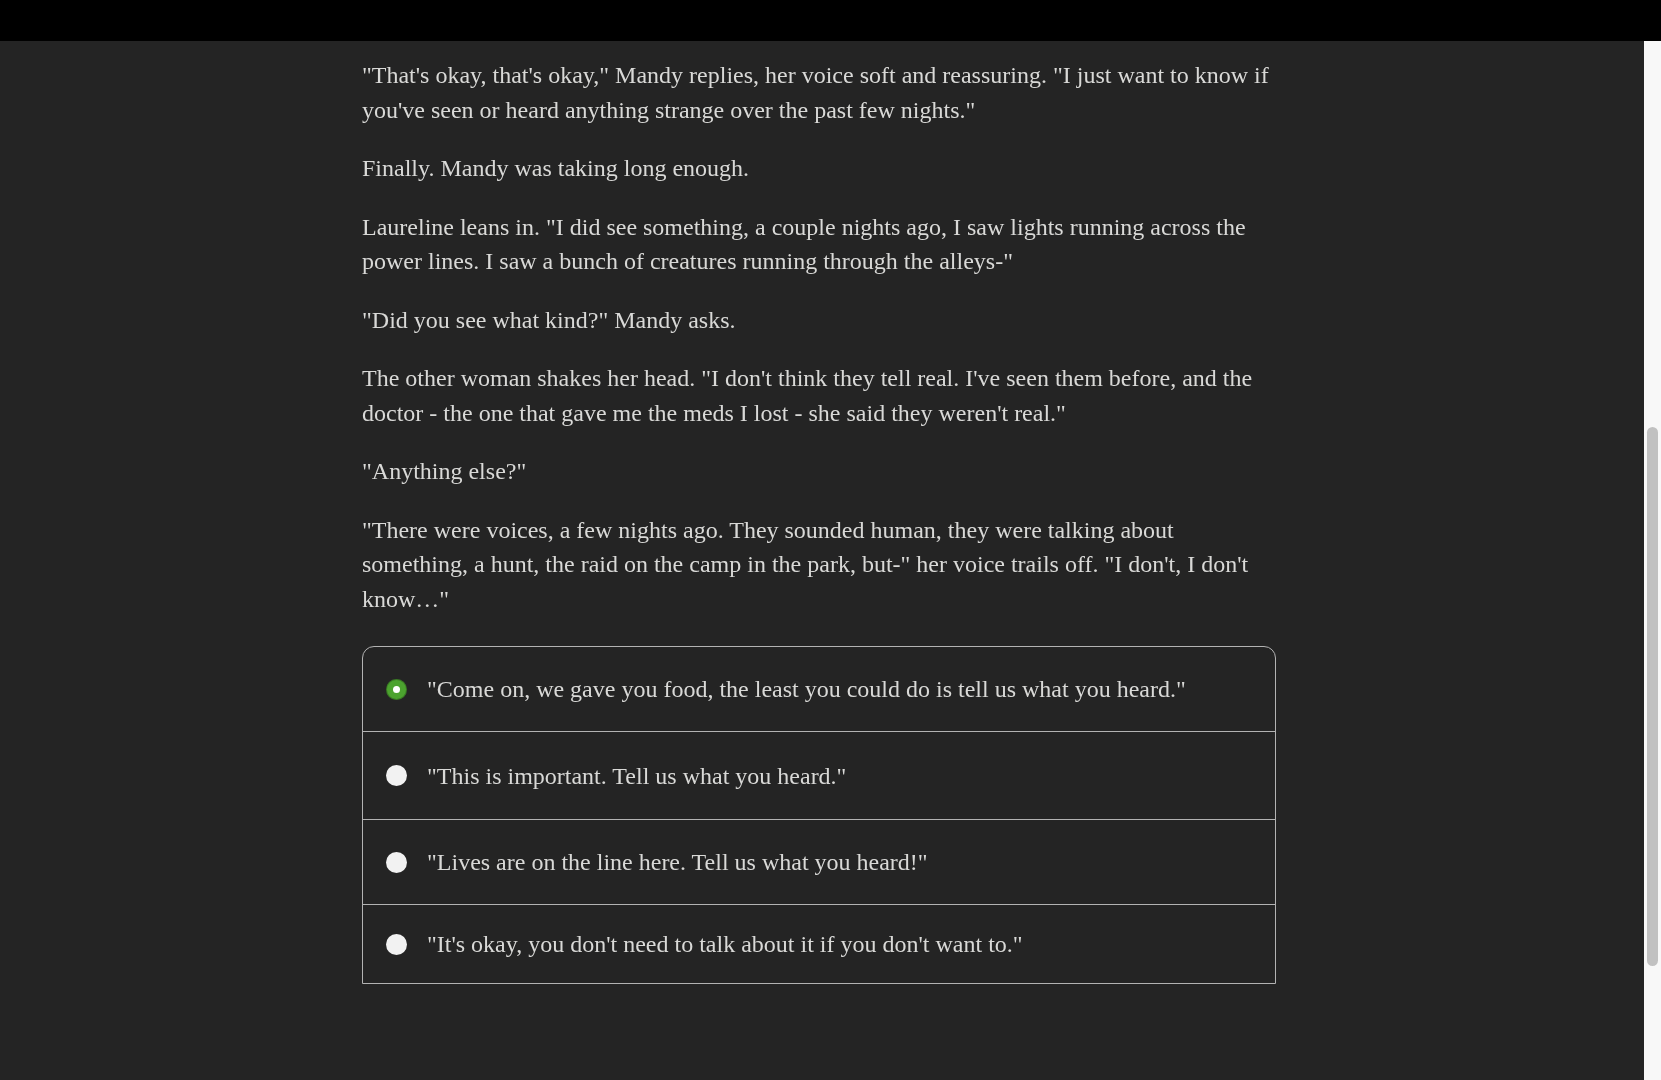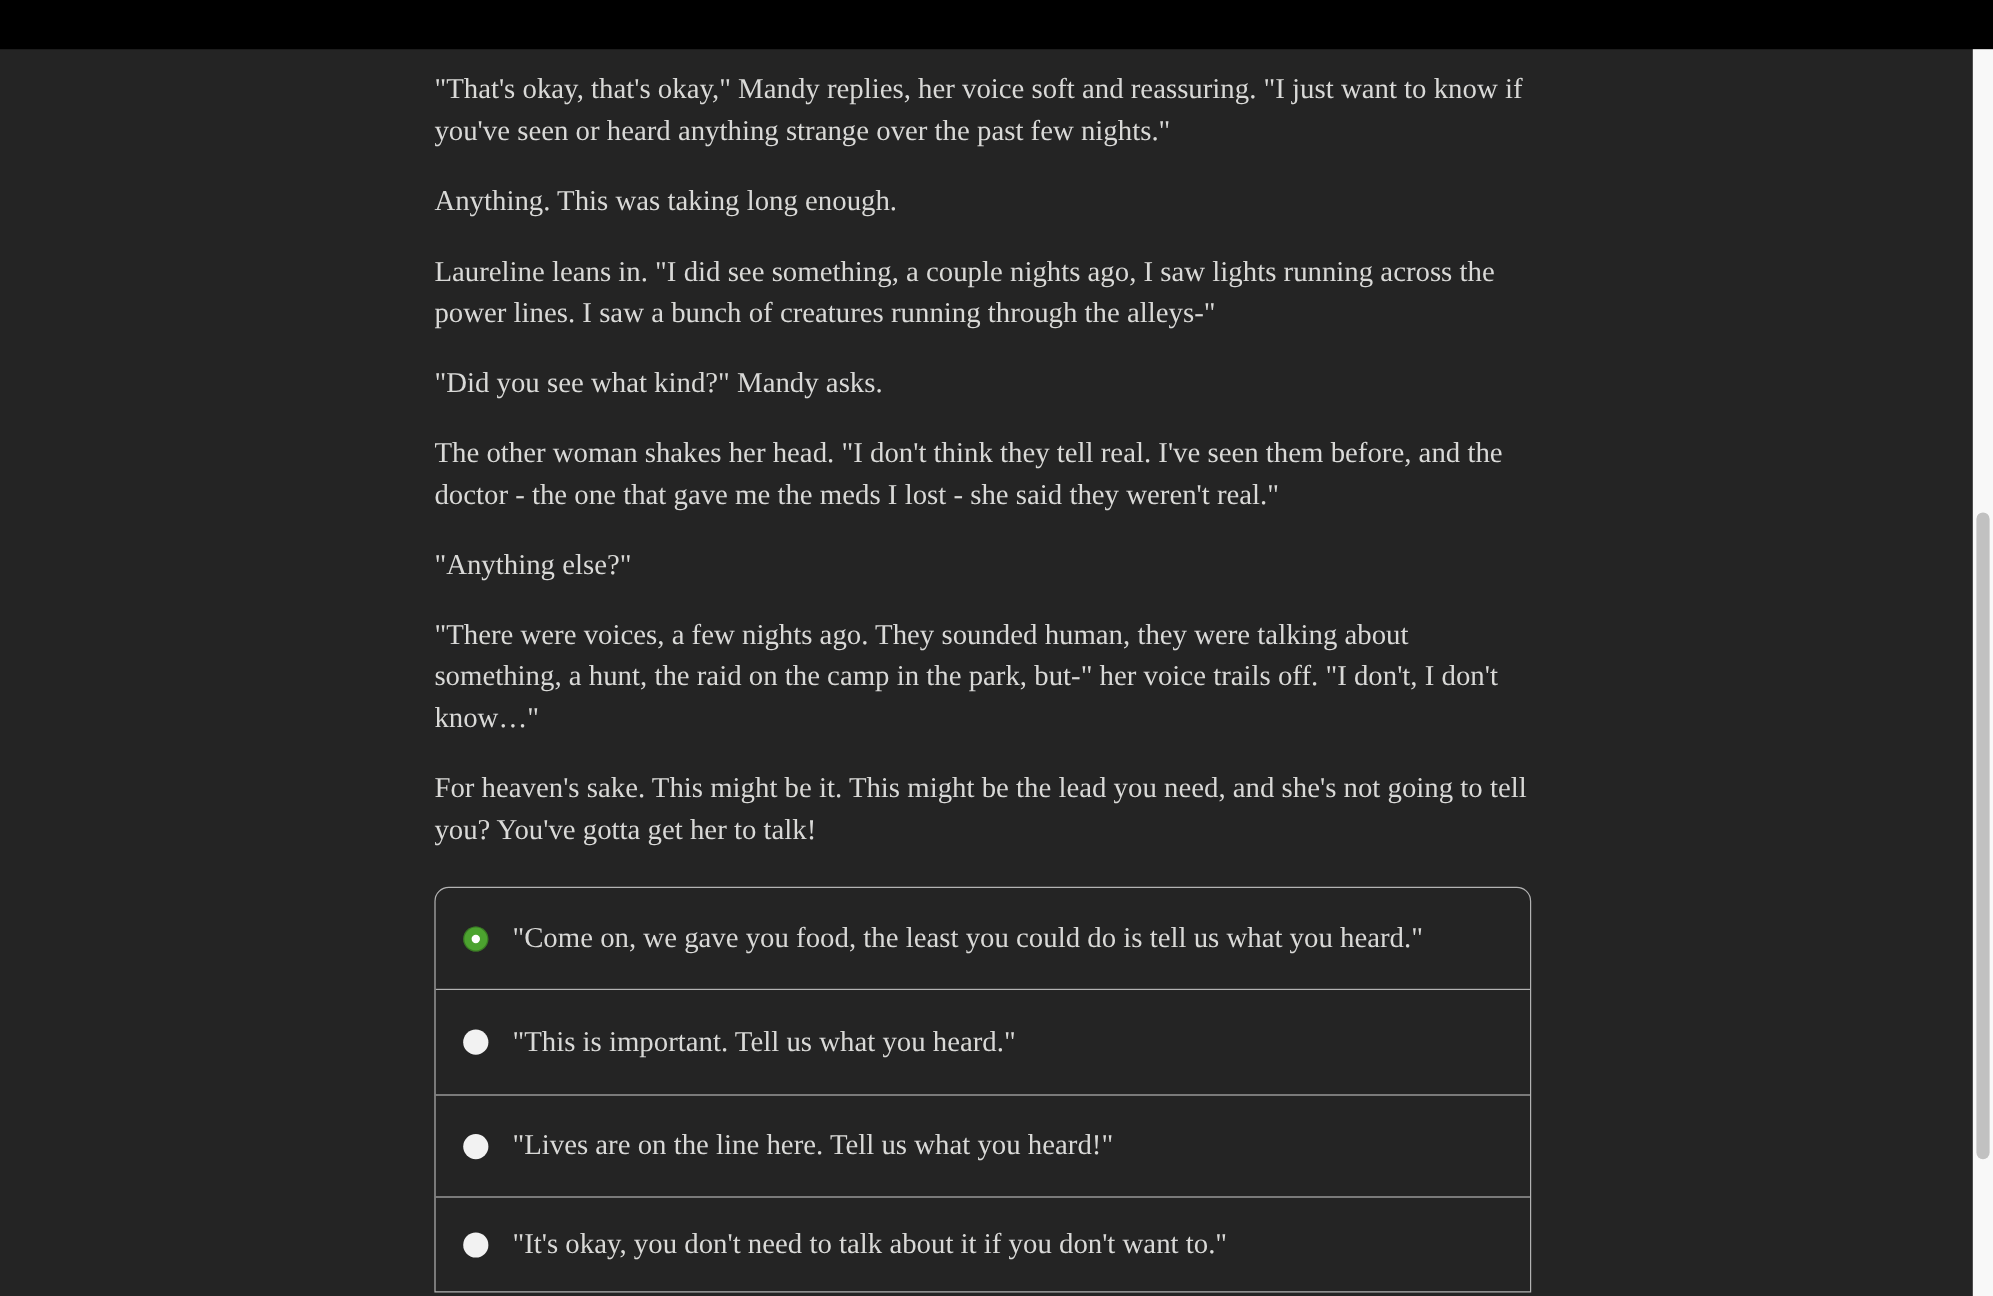--- a/index.html
+++ b/index.html
@@ -95,27 +95,26 @@
   }
 </style>
 </head>
 <body>
 
 <div class="top-bar"></div>
 
 <div class="content">
   <div class="story">
     <p>"That's okay, that's okay," Mandy replies, her voice soft and reassuring. "I just want to know if you've seen or heard anything strange over the past few nights."</p>
-    <p>Anything. This was taking long enough.</p>
+    <p>Finally. Mandy was taking long enough.</p>
     <p>Laureline leans in. "I did see something, a couple nights ago, I saw lights running across the power lines. I saw a bunch of creatures running through the alleys-"</p>
     <p>"Did you see what kind?" Mandy asks.</p>
     <p>The other woman shakes her head. "I don't think they tell real. I've seen them before, and the doctor - the one that gave me the meds I lost - she said they weren't real."</p>
     <p>"Anything else?"</p>
     <p>"There were voices, a few nights ago. They sounded human, they were talking about something, a hunt, the raid on the camp in the park, but-" her voice trails off. "I don't, I don't know…"</p>
-    <p>For heaven's sake. This might be it. This might be the lead you need, and she's not going to tell you? You've gotta get her to talk!</p>
   </div>
 
   <div class="choice-box">
     <div class="choice-row selected">
       <span class="radio"></span>
       <span class="choice-label">"Come on, we gave you food, the least you could do is tell us what you heard."</span>
     </div>
     <div class="choice-row">
       <span class="radio"></span>
       <span class="choice-label">"This is important. Tell us what you heard."</span>

